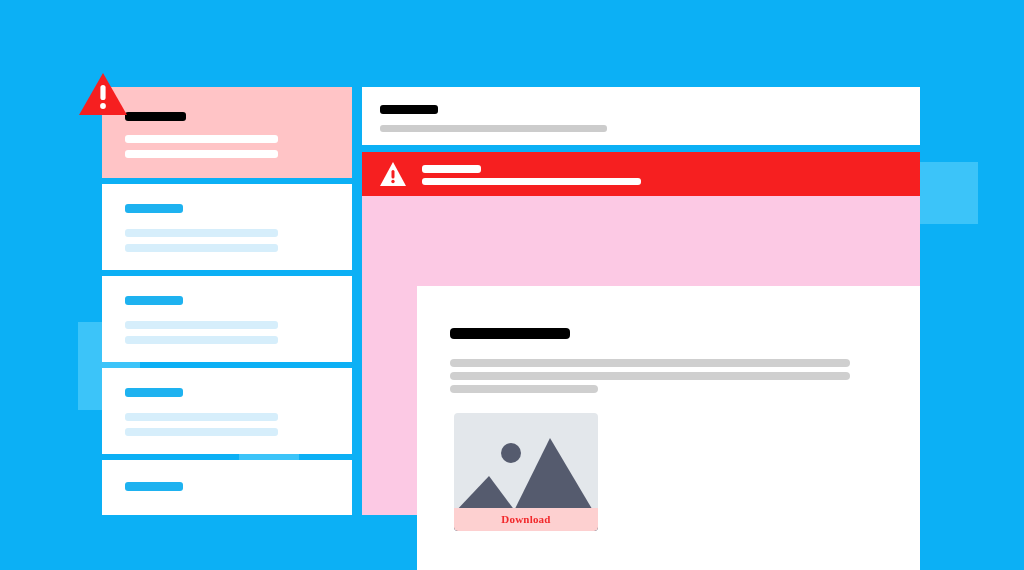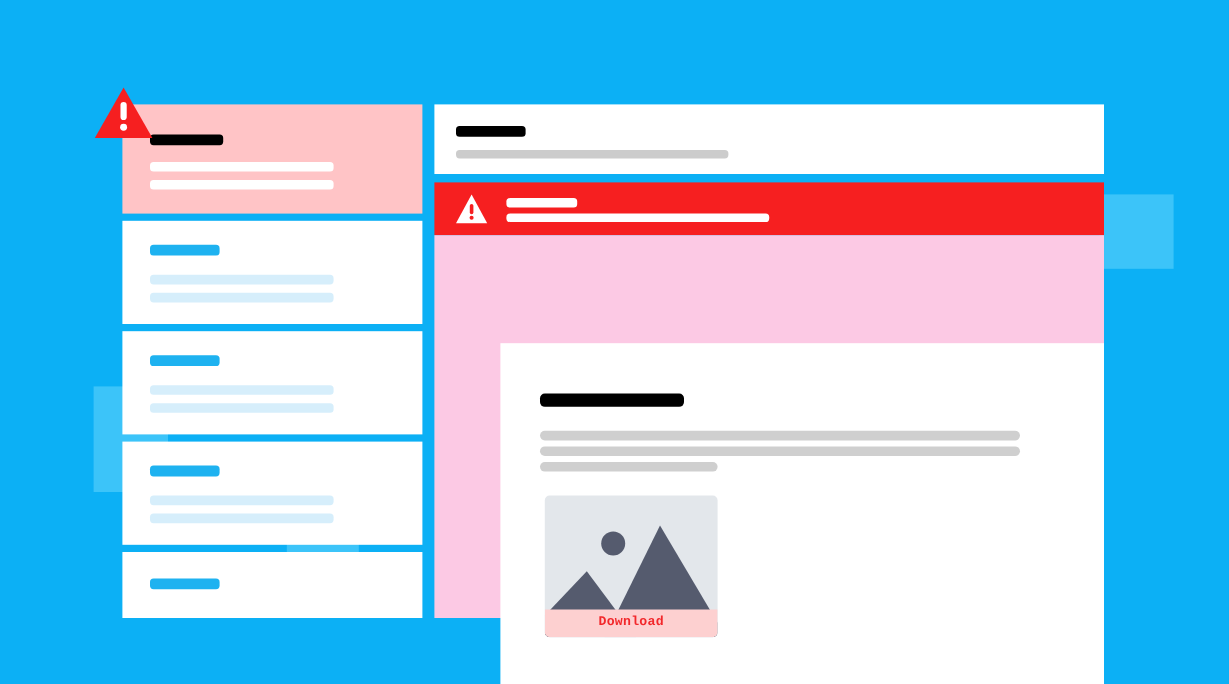--- a/index.html
+++ b/index.html
@@ -218,21 +218,21 @@
     background: #fdd0d0;
     border-radius: 0 0 4px 4px;
     display: flex;
     align-items: center;
     justify-content: center;
   }
   #download-label {
     color: #f2282b;
     font-size: 11px;
     font-weight: bold;
-    font-family: Liberation Mono, monospace;
+    font-family: Liberation Serif, serif;
     letter-spacing: 0.2px;
     line-height: 1;
   }
 
   
   #sidebar-warning {
     position: absolute;
     left: 78px;
     top: 72px;
     width: 50px;

